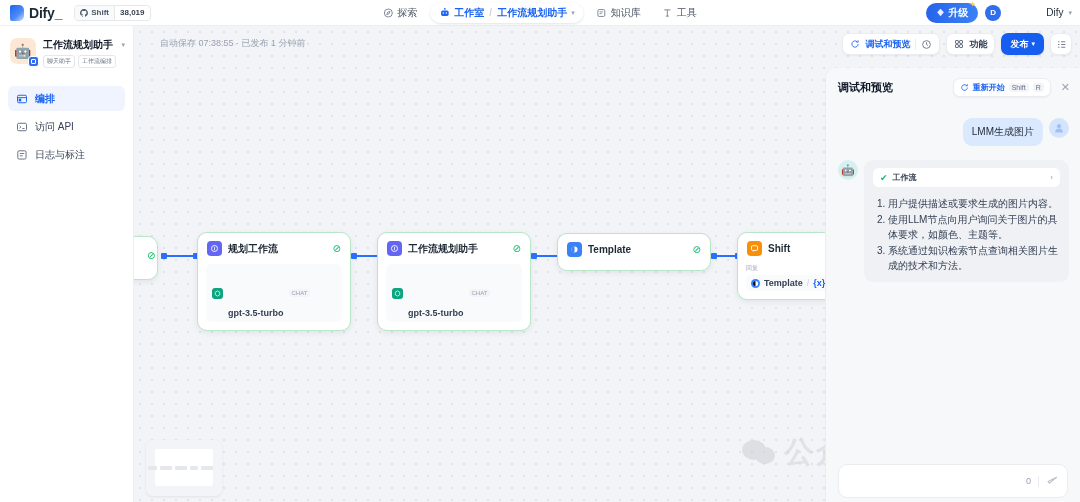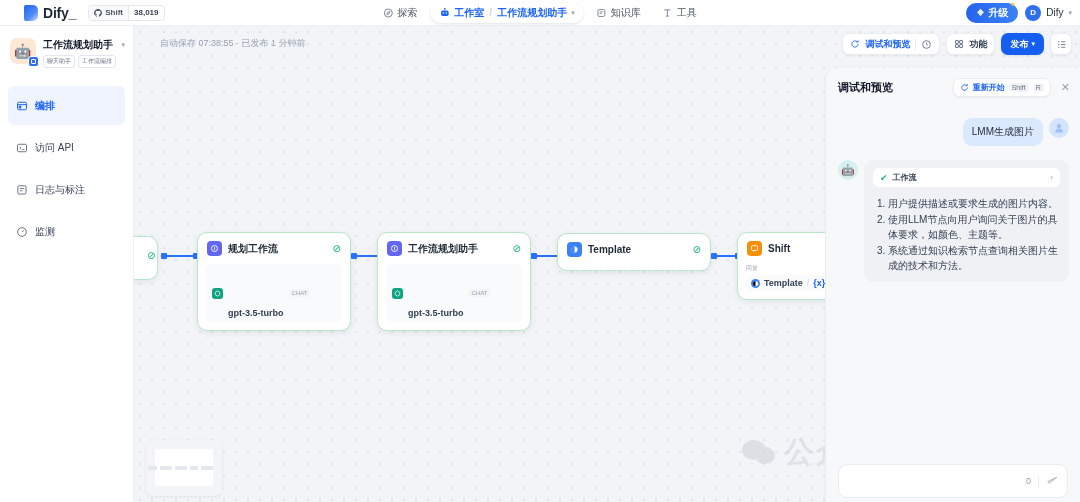--- a/index.html
+++ b/index.html
@@ -9,21 +9,21 @@
     background: #f2f4f7; overflow: hidden;
   }
   #app { position: relative; width: 1080px; height: 502px; }
 
   
   .topbar {
     position: absolute; top: 0; left: 0; width: 1080px; height: 26px;
     background: #ffffff; display: flex; align-items: center;
     border-bottom: 1px solid #eceff3; z-index: 40;
   }
-  .brand { display: flex; align-items: center; gap: 5px; padding-left: 24px; }
+  .brand { display: flex; align-items: center; gap: 5px; padding-left: 10px; }
   .logo-mark {
     width: 14px; height: 16px; border-radius: 2px 5px 5px 2px;
     background: linear-gradient(135deg,#1c64f2 0%,#4f8bf7 60%,#cfe0fd 100%);
   }
   .brand-name { font-size: 14px; font-weight: 700; color: #1f2a37; letter-spacing: -.2px; }
   .star-chip {
     display: flex; align-items: center; margin-left: 12px;
     height: 16px; border: 1px solid #e5e7eb; border-radius: 4px;
     background: #fff; overflow: hidden;
   }
@@ -47,21 +47,21 @@
   .upgrade-btn {
     position: relative; display: flex; align-items: center; gap: 3px;
     background: linear-gradient(98deg,#2563eb,#3b82f6); color: #fff;
     font-size: 10px; font-weight: 600; padding: 3px 10px; border-radius: 11px;
   }
   .spark { position: absolute; top: -3px; right: 2px; color: #fcd34d; font-size: 8px; }
   .user-pill { display: flex; align-items: center; gap: 5px; }
   .avatar-sq { width: 16px; height: 16px; border-radius: 50%; background: #2f6fed;
                color: #fff; font-size: 8px; font-weight: 700; display: flex;
                align-items: center; justify-content: center; }
-  .user-name { font-size: 10px; color: #1f2a37; font-weight: 500; }
+  .user-name { font-size: 10px; color: #1f2a37; font-weight: 500; margin-left: 40px; }
 
   
   .sidebar {
     position: absolute; top: 26px; left: 0; width: 134px; height: 476px;
     background: #ffffff; border-right: 1px solid #eceff3; z-index: 30;
   }
   .app-card { display: flex; gap: 7px; padding: 12px 8px 0 10px; position: relative; }
   .app-icon { width: 26px; height: 26px; border-radius: 7px; background: #fde8d6;
               display: flex; align-items: center; justify-content: center; font-size: 14px;
               position: relative; flex: none; }
@@ -70,21 +70,21 @@
                display:flex; align-items:center; justify-content:center; }
   .app-badge i { display:block; width:5px; height:5px; border:1px solid #fff; border-radius:1px; }
   .app-meta { flex: 1; min-width: 0; }
   .app-title { font-size: 10px; font-weight: 700; color: #101828; line-height: 13px; }
   .app-tags { display: flex; gap: 3px; margin-top: 4px; }
   .tagx { font-size: 6px; color: #667085; border: 1px solid #e4e7ec; border-radius: 3px;
           padding: 1px 3px; background: #fff; white-space: nowrap; }
   .app-caret { position: absolute; right: 8px; top: 15px; font-size: 7px; color: #98a2b3; }
 
   .nav-list { margin-top: 18px; padding: 0 8px; display: flex; flex-direction: column; gap: 3px; }
-  .nav-row { display: flex; align-items: center; gap: 7px; height: 39px; padding: 0 8px;
+  .nav-row { display: flex; align-items: center; gap: 7px; height: 25px; padding: 0 8px;
              border-radius: 6px; font-size: 10px; color: #344054; }
   .nav-row.sel { background: #eff4ff; color: #1c64f2; font-weight: 600; }
   .nav-ico { width: 12px; height: 12px; flex: none; display: flex; align-items: center; justify-content: center; }
   .nav-ico svg { display: block; }
 
   
   .canvas {
     position: absolute; top: 26px; left: 134px; width: 946px; height: 476px;
     background-color: #f2f4f7;
     background-image: radial-gradient(#dfe3ea 1px, transparent 1px);
@@ -301,29 +301,20 @@
       </div>
       <div class="nav-row">
         <span class="nav-ico">
           <svg width="12" height="12" viewBox="0 0 16 16">
               <rect x="2.4" y="2.4" width="11" height="11" rx="1.8" fill="none" stroke="#667085" stroke-width="1.3"></rect>
               <path d="M5 6h6M5 9h4" stroke="#667085" stroke-width="1.2"></path>
             </svg>
         </span>
         <span>日志与标注</span>
       </div>
-      <div class="nav-row">
-        <span class="nav-ico">
-          <svg width="12" height="12" viewBox="0 0 16 16">
-              <circle cx="8" cy="8" r="5.8" fill="none" stroke="#667085" stroke-width="1.3"></circle>
-              <path d="M8 8l2.6-2.2" stroke="#667085" stroke-width="1.2"></path>
-            </svg>
-        </span>
-        <span>监测</span>
-      </div>
     </div>
   </div>
 
   <div class="canvas">
 
     <div class="canvas-header">
       <div class="autosave">自动保存 07:38:55 · 已发布 1 分钟前</div>
     </div>
 
     <div class="canvas-tools">

